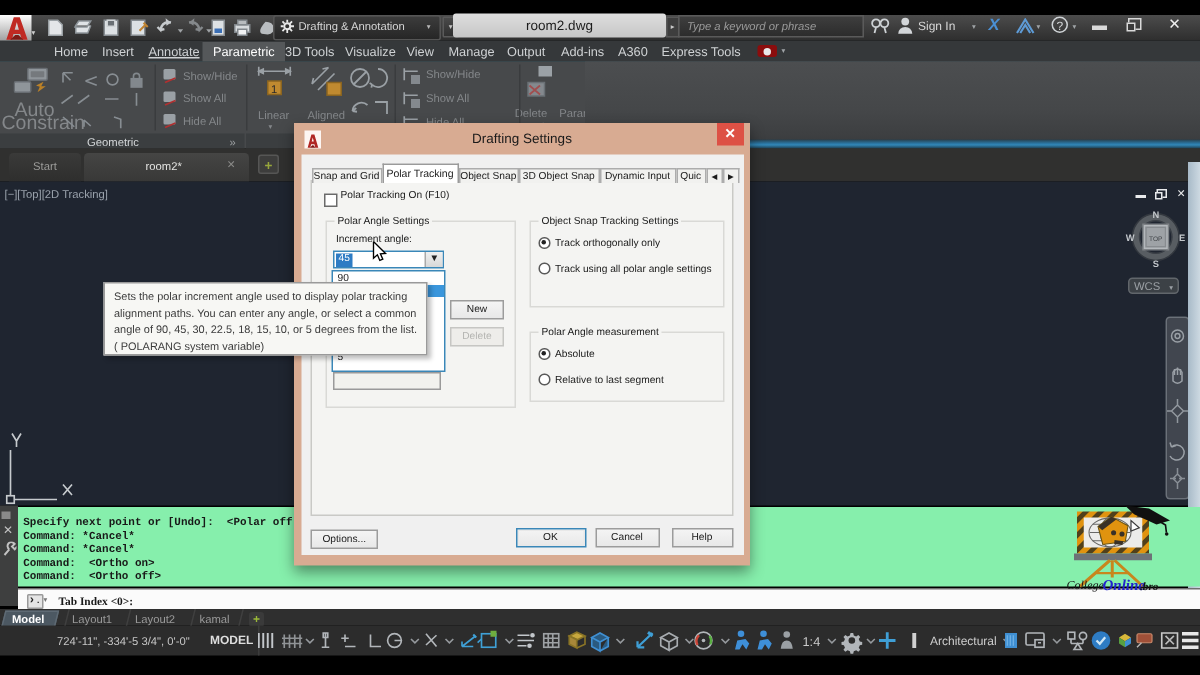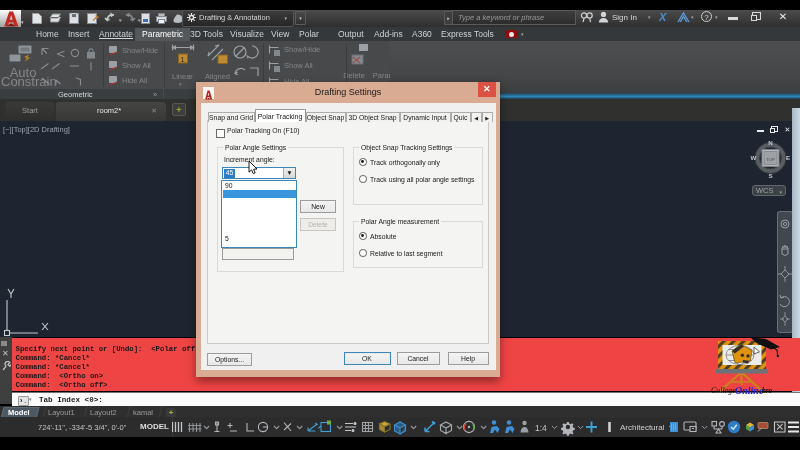--- a/index.html
+++ b/index.html
@@ -30,21 +30,21 @@
 .rib-dim{color:#84878a;}
 .psep{position:absolute;top:43px;width:1px;height:44px;background:#3a3c3e;}
 
 #filebar{left:0;top:99px;width:800px;height:22px;background:#30302f;}
 .ftab{position:absolute;top:3px;height:19px;font-size:7.5px;}
 
 #canvas{left:0;top:121px;width:800px;height:216px;background:#1f2530;}
 #vplabel{left:3px;top:125px;color:#9aa2ac;font-size:7.5px;}
 
 #cmdstrip{left:0;top:337px;width:12px;height:67px;background:#3e3f3f;}
-#cmdhist{left:12px;top:338px;width:788px;height:53px;background:#ef4444;
+#cmdhist{left:12px;top:338px;width:788px;height:53px;background:#86efac;
  font-family:"Liberation Mono",monospace;font-size:7.3px;font-weight:700;color:#181818;}
 #cmdprompt{left:12px;top:391.5px;width:788px;height:14.5px;background:#fbfbfb;border-top:1px solid #707070;box-sizing:border-box;}
 
 #laytabs{left:0;top:406px;width:800px;height:11px;background:#2f2f2f;}
 
 #statusbar{left:0;top:417px;width:800px;height:20px;background:#2c2c2c;}
 
 #dlg{left:196px;top:82px;width:304px;height:295px;background:#d8ab92;
  box-shadow:0 4px 9px rgba(0,0,0,.42);}
 #dlginner{position:absolute;left:4.5px;top:21px;width:295px;height:267px;background:#f0f0f0;}
@@ -99,20 +99,21 @@
      <svg width="9" height="9" viewBox="0 0 9 9">
           <circle cx="4.5" cy="4.5" r="2" fill="none" stroke="#e8e8e8" stroke-width="1.3"></circle>
           <g stroke="#e8e8e8" stroke-width="1.2">
             <path d="M4.5 0 v2 M4.5 7 v2 M0 4.5 h2 M7 4.5 h2 M1.3 1.3 l1.4 1.4 M6.3 6.3 l1.4 1.4 M7.7 1.3 l-1.4 1.4 M2.7 6.3 L1.3 7.7"></path>
           </g>
         </svg></span>
     <span style="position:absolute;left:16px;">Drafting &amp; Annotation</span>
     <span style="position:absolute;right:6px;top:0;font-size:5px;color:#b8b8b8;">▾</span>
   </div>
   <div class="abs" style="left:295px;top:11px;width:9px;height:12px;background:linear-gradient(#4a4a4a,#303030);border:1px solid #5a5a5a;border-radius:1px;color:#c6c6c6;font-size:5px;text-align:center;line-height:12px;">▾</div>
+  <div class="abs" id="titlepill">room2.dwg</div>
   <div class="abs" style="left:444px;top:11px;width:7px;height:12px;background:#3e3e3e;border:1px solid #585858;color:#c9c9c9;font-size:5px;text-align:center;line-height:12px;">▸</div>
   <div class="abs" id="searchbox">Type a keyword or phrase</div>
   <svg class="abs" style="left:580px;top:11px;" width="14" height="12" viewBox="0 0 14 12">
       <g fill="none" stroke="#cdd1d4" stroke-width="1.2">
         <circle cx="4" cy="4.5" r="2.6"></circle>
         <circle cx="9.6" cy="4.5" r="2.6"></circle>
         <path d="M4 7.3 L3 11 M9.6 7.3 l1 3.7"></path>
       </g>
     </svg>
   <svg class="abs" style="left:598px;top:11px;" width="11" height="12" viewBox="0 0 11 12">
@@ -142,21 +143,21 @@
   </div>
   <div class="abs" style="left:21px;top:20px;width:6px;height:5px;color:#cfcfcf;font-size:5px;line-height:5px;">▾</div>
   <div class="abs" id="tabrow">
     <span class="rtab" style="left:36px;">Home</span>
     <span class="rtab" style="left:68px;">Insert</span>
     <span class="rtab" style="left:99px;text-decoration:underline;">Annotate</span>
     <span class="rtab" id="tab-par" style="left:135px;">Parametric</span>
     <span class="rtab" style="left:190px;">3D Tools</span>
     <span class="rtab" style="left:230px;">Visualize</span>
     <span class="rtab" style="left:271px;">View</span>
-    <span class="rtab" style="left:299px;">Polar</span>
+    <span class="rtab" style="left:299px;">Manage</span>
     <span class="rtab" style="left:338px;">Output</span>
     <span class="rtab" style="left:374px;">Add-ins</span>
     <span class="rtab" style="left:412px;">A360</span>
     <span class="rtab" style="left:441px;">Express Tools</span>
     <span class="rtab" style="left:505px;top:3px;width:13px;height:8px;background:#8b0d0d;border-radius:2px;"></span>
     <span class="rtab" style="left:509px;top:4.5px;width:5px;height:5px;background:#e8e8e8;border-radius:50%;"></span>
     <span class="rtab" style="left:521px;font-size:5px;color:#9fa3a6;">▾</span>
   </div>
   <div class="abs" id="ribbon">
 
@@ -262,21 +263,21 @@
     </div>
   <div class="abs" id="filebar">
     <div class="ftab" style="left:6px;width:48px;background:linear-gradient(#3a3a39,#2e2e2d);border-radius:3px 3px 0 0;color:#9c9c9a;text-align:center;line-height:18px;">Start</div>
     <div class="ftab" style="left:56px;width:110px;background:linear-gradient(#454544,#383837);border-radius:3px 3px 0 0;color:#e3e3e1;line-height:18px;text-align:right;">
         <span style="position:absolute;left:41px;">room2*</span>
         <span style="position:absolute;right:9px;top:0;color:#8a8a88;font-size:7px;">✕</span>
       </div>
     <div class="ftab" style="left:172px;top:4px;width:14px;height:13px;background:#3d3d3c;border:1px solid #565655;border-radius:2px;color:#97a63c;font-weight:700;text-align:center;line-height:12px;font-size:9px;box-sizing:border-box;">+</div>
   </div>
   <div class="abs" id="canvas"></div>
-  <div class="abs" id="vplabel">[−][Top][2D Drafting]</div>
+  <div class="abs" id="vplabel">[−][Top][2D Tracking]</div>
 
   <div class="abs" style="left:757px;top:129.5px;width:7px;height:2px;background:#e8eaec;"></div>
   <div class="abs" style="left:771px;top:126px;width:6.5px;height:5.5px;border:1.3px solid #e8eaec;box-sizing:border-box;"></div>
   <div class="abs" style="left:769.5px;top:128px;width:5px;height:4.5px;border:1.3px solid #e8eaec;background:#1f2530;box-sizing:border-box;"></div>
   <div class="abs" style="left:783px;top:125px;width:9px;height:9px;color:#e8eaec;font-size:7px;line-height:9px;text-align:center;">✕</div>
 
   <svg class="abs" style="left:750px;top:136px;" width="42" height="44" viewBox="0 0 42 44">
     <circle cx="20.5" cy="22" r="13.2" fill="none" stroke="#585d62" stroke-width="4.6"></circle>
     <circle cx="20.5" cy="22" r="15.6" fill="none" stroke="#33383f" stroke-width="1"></circle>
     <circle cx="20.5" cy="22" r="10.8" fill="none" stroke="#3a3f46" stroke-width="1"></circle>
@@ -325,21 +326,21 @@
   <div class="abs" id="cmdhist">
     <div style="position:absolute;left:3.5px;top:7px;white-space:pre;">Specify next point or [Undo]:  &lt;Polar off</div>
     <div style="position:absolute;left:3.5px;top:16px;white-space:pre;">Command: *Cancel*</div>
     <div style="position:absolute;left:3.5px;top:25px;white-space:pre;">Command: *Cancel*</div>
     <div style="position:absolute;left:3.5px;top:34px;white-space:pre;">Command:  &lt;Ortho on&gt;</div>
     <div style="position:absolute;left:3.5px;top:43px;white-space:pre;">Command:  &lt;Ortho off&gt;</div>
   </div>
   <div class="abs" id="cmdprompt">
     <div style="position:absolute;left:5.5px;top:3px;width:9px;height:8px;background:#e4e4e4;border:1px solid #9a9a9a;border-radius:1px;color:#222;font-size:8px;font-weight:700;line-height:7px;text-align:center;font-family:'Liberation Mono',monospace;">›<span style="font-size:6px;">.</span></div>
     <div style="position:absolute;left:17px;top:3.5px;color:#777;font-size:5px;">▾</div>
-    <div style="position:absolute;left:27px;top:3px;font-family:Liberation Mono, monospace;font-size:7.6px;font-weight:700;color:#1a1a1a;white-space:pre;">Tab Index &lt;0&gt;:</div>
+    <div style="position:absolute;left:27px;top:3px;font-family:Liberation Serif, serif;font-size:7.6px;font-weight:700;color:#1a1a1a;white-space:pre;">Tab Index &lt;0&gt;:</div>
   </div>
 
   <svg class="abs" style="left:710px;top:333px;z-index:40;" width="80" height="62" viewBox="0 0 80 62">
     <defs>
       <pattern id="hz" width="7" height="7" patternUnits="userSpaceOnUse" patternTransform="rotate(45)">
         <rect width="7" height="7" fill="#e0930f"></rect>
           <rect width="3.2" height="7" fill="#51401a"></rect>
       </pattern>
     </defs>
     <rect x="8" y="8" width="48" height="28" fill="url(#hz)"></rect>
@@ -565,13 +566,14 @@
 
     <div class="btn" style="left:11px;top:271px;width:45px;height:13px;line-height:12px;">Options...</div>
     <div class="btn" style="left:147.5px;top:269.5px;width:47px;height:13.5px;line-height:12px;border:1px solid #3a87b8;box-shadow:inset 0 0 0 1px #e8e8e8;">OK</div>
     <div class="btn" style="left:200.5px;top:269.5px;width:43px;height:13.5px;line-height:12px;">Cancel</div>
     <div class="btn" style="left:251.5px;top:269.5px;width:41px;height:13.5px;line-height:12px;">Help</div>
 
     <svg style="position:absolute;left:52px;top:79px;z-index:70;" width="12" height="16" viewBox="0 0 12 16">
         <path d="M1 0 L1 11.2 L3.6 8.9 L5.2 12.6 L7.2 11.8 L5.6 8.2 L9 8 Z" fill="#fff" stroke="#000" stroke-width="0.9"></path>
       </svg>
   </div>
+  <div class="abs" id="tooltip">Sets the polar increment angle used to display polar tracking<br>alignment paths. You can enter any angle, or select a common<br>angle of 90, 45, 30, 22.5, 18, 15, 10, or 5 degrees from the list.<br>( POLARANG system variable)</div>
 </div>
 
 </body></html>

